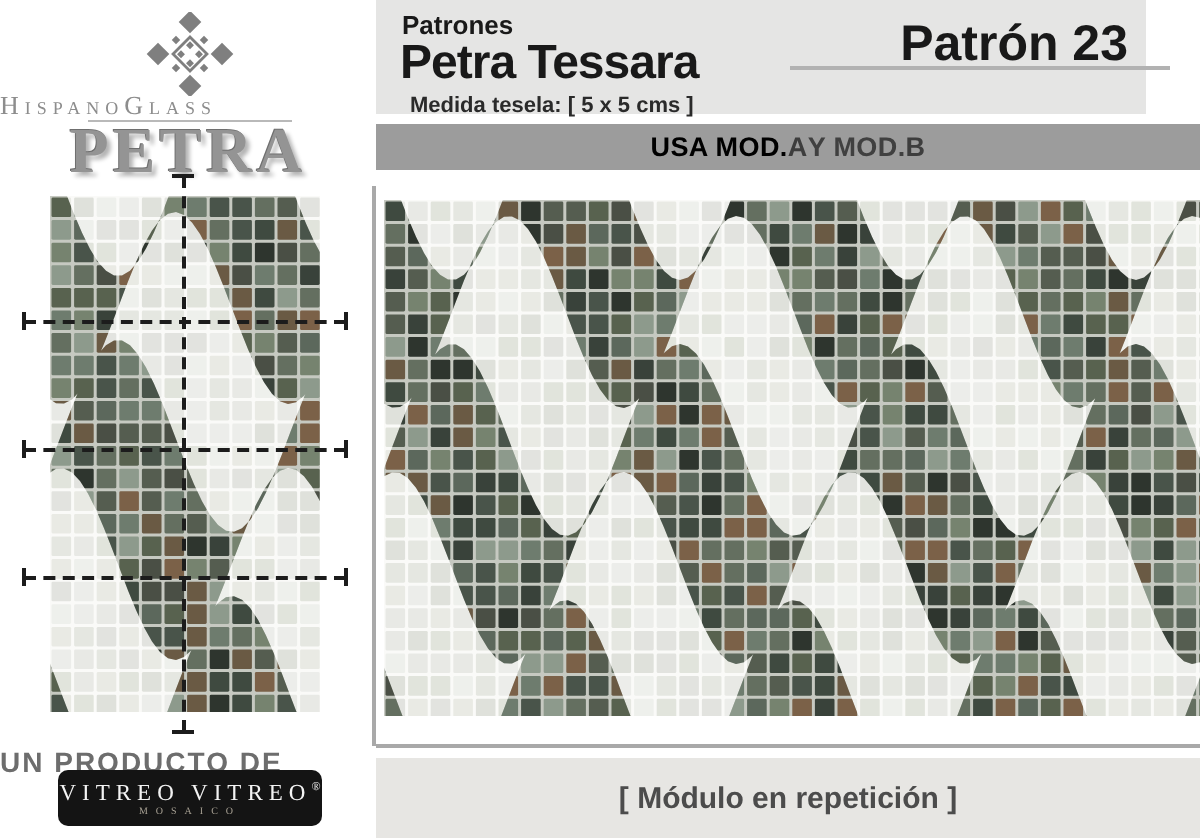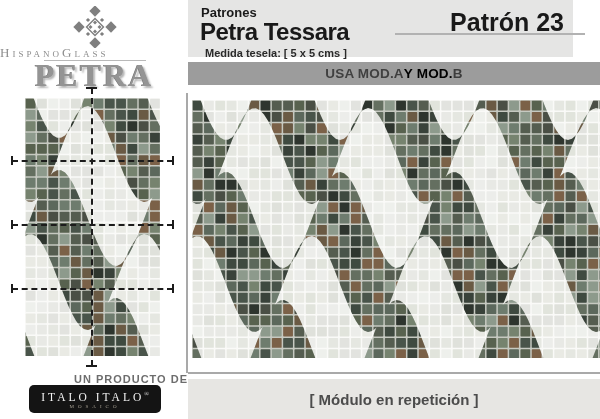--- a/index.html
+++ b/index.html
@@ -17,22 +17,22 @@
               font-family:"Liberation Serif",serif;font-weight:bold;font-size:32px;
               letter-spacing:2px;color:#949494;
               text-shadow:-0.5px -0.5px 0 #6f6f6f, 2px 2px 2px #b4b4b4;}
   .module-svg{position:absolute;left:25px;top:98px;width:135px;height:258px;}
 
   .dash-v{position:absolute;width:0;border-left:2px dashed #1c1c1c;}
   .dash-h{position:absolute;height:0;border-top:2px dashed #1c1c1c;}
   .cap-h{position:absolute;width:11px;height:2px;background:#1c1c1c;}
   .cap-v{position:absolute;width:2px;height:9px;background:#1c1c1c;}
 
-  .producer-label{position:absolute;left:0;top:373px;width:188px;text-align:right;
-                  font-size:11px;font-weight:bold;letter-spacing:1px;color:#6d6d6d;}
+  .producer-label{position:absolute;left:0;top:373px;width:188px;text-align:left;
+                  font-size:14px;font-weight:bold;letter-spacing:1px;color:#6d6d6d;}
   .producer-box{position:absolute;left:29px;top:385px;width:132px;height:28px;background:#141414;
                 border-radius:5px;display:flex;flex-direction:column;align-items:center;
                 justify-content:center;}
   .producer-name{font-family:"Liberation Serif",serif;font-size:11.5px;letter-spacing:3px;
                  color:#f3f3f3;line-height:12px;white-space:nowrap;}
   .producer-mark{font-size:6px;vertical-align:super;letter-spacing:0;}
   .producer-sub{font-family:"Liberation Serif",serif;font-size:5px;letter-spacing:4px;
                 color:#a7a093;line-height:6px;margin-top:1px;}
 
   
@@ -671,38 +671,38 @@
     <div class="dash-h" style="left:12px;top:224px;width:161px;"></div>
     <div class="cap-v" style="left:11px;top:220px;"></div>
     <div class="cap-v" style="left:172px;top:220px;"></div>
 
     <div class="dash-h" style="left:12px;top:288px;width:161px;"></div>
     <div class="cap-v" style="left:11px;top:284px;"></div>
     <div class="cap-v" style="left:172px;top:284px;"></div>
 
     <div class="producer-label">UN PRODUCTO DE</div>
     <div class="producer-box">
-      <div class="producer-name"><span>ITALO ITALO</span><span class="producer-mark">®</span></div>
+      <div class="producer-name"><span>VITREO VITREO</span><span class="producer-mark">®</span></div>
       <div class="producer-sub">MOSAICO</div>
     </div>
   </div>
 
   <div class="right-panel">
     <div class="header-block">
       <div class="hdr-category">Patrones</div>
       <div class="hdr-title">Petra Tessara</div>
       <div class="hdr-measure">Medida tesela: [ 5 x 5 cms ]</div>
       <div class="hdr-code">Patrón 23</div>
       <div class="hdr-line"></div>
     </div>
 
     <div class="usage-bar">
-      <span class="seg-light" style="color: #404040;">USA MOD. </span>
+      <span class="seg-light" style="color: #000000;">USA MOD. </span>
         <span class="seg-dark" style="color: rgb(61, 61, 61);">A</span>
-        <span class="seg-light" style="color: #000000;"> Y MOD. </span>
+        <span class="seg-light" style="color: #404040;"> Y MOD. </span>
         <span class="seg-dark" style="color: rgb(61, 61, 61);">B</span>
     </div>
 
     <svg id="pattern-mosaic" class="pattern-svg" viewBox="0 0 408 258" preserveAspectRatio="none">
         <rect x="0" y="0" width="408" height="258" fill="#fafaf8"></rect>
         <g>
           <rect x="0.75" y="0.75" width="9.80" height="9.80" rx="0.7" fill="#e8e9e5"></rect>
           <rect x="12.05" y="0.75" width="9.80" height="9.80" rx="0.7" fill="#e8e9e5"></rect>
           <rect x="23.35" y="0.75" width="9.80" height="9.80" rx="0.7" fill="#e1e4dc"></rect>
           <rect x="34.65" y="0.75" width="9.80" height="9.80" rx="0.7" fill="#e5e7e1"></rect>

